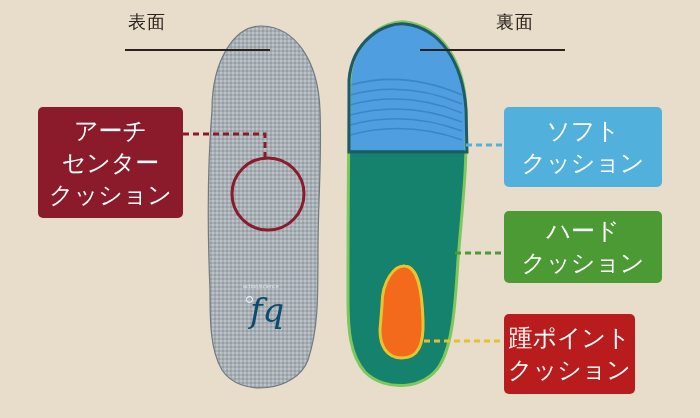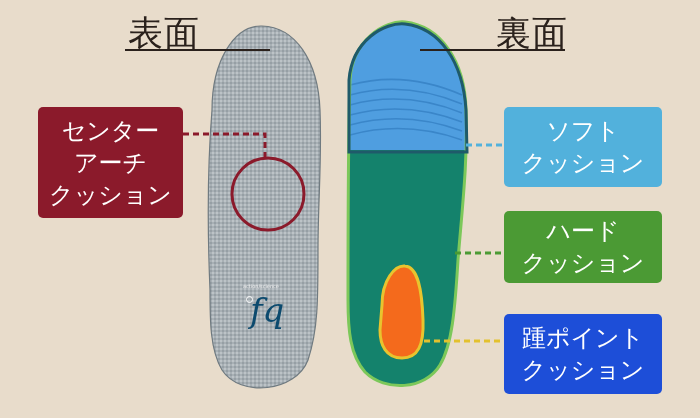--- a/index.html
+++ b/index.html
@@ -1,18 +1,18 @@
 <!DOCTYPE html>
 <html><head>
 <meta charset="utf-8">
 <style>
   html,body{margin:0;padding:0;}
   body{width:700px;height:418px;background:#e8dccb;position:relative;overflow:hidden;font-family:"DejaVu Sans",sans-serif;}
   .abs{position:absolute;}
-  .heading{font-size:35px;color:#2a211c;letter-spacing:1px;}
+  .heading{font-size:18px;color:#2a211c;letter-spacing:1px;}
   .hline{height:2px;background:#2a211c;}
   .label{border-radius:5px;color:#fff;text-align:center;font-size:24px;line-height:32px;display:flex;flex-direction:column;justify-content:center;}
   svg{position:absolute;left:0;top:0;}
 </style>
 </head>
 <body>
 
 <svg width="700" height="418" viewBox="0 0 700 418">
   <defs>
     <pattern id="mesh" width="4" height="4" patternUnits="userSpaceOnUse">
@@ -54,31 +54,31 @@
 <div class="abs heading" style="left:128px;top:10px;">表面</div>
 <div class="abs hline" style="left:125px;top:49px;width:145px;"></div>
 <div class="abs heading" style="left:496px;top:10px;">裏面</div>
 <div class="abs hline" style="left:420px;top:49px;width:145px;"></div>
 
 <div class="abs" style="left:243px;top:283px;font-size:5px;color:#f2f2f2;">action/science</div>
 <div class="abs" style="left:250px;top:290px;font-family:'DejaVu Serif',serif;font-style:italic;font-size:34px;color:#0c4a6e;">fq</div>
 <div class="abs" style="left:246px;top:296px;width:5px;height:5px;border:1px solid #fff;border-radius:50%;"></div>
 
 <div class="abs label" style="left:38px;top:107px;width:145px;height:111px;background:#8b1a2b;">
+  <span>アーチ</span>
   <span>センター</span>
-  <span>アーチ</span>
   <span>クッション</span>
 </div>
 
 <div class="abs label" style="left:504px;top:107px;width:158px;height:80px;background:#52b1dc;">
   <span>ソフト</span>
   <span>クッション</span>
 </div>
 
 <div class="abs label" style="left:504px;top:211px;width:158px;height:72px;background:#4b9a34;">
   <span>ハード</span>
   <span>クッション</span>
 </div>
 
-<div class="abs label" style="left:504px;top:314px;width:158px;height:80px;background:#1d4ed8;">
+<div class="abs label" style="left:504px;top:314px;width:131px;height:80px;background:#b91c1c;">
   <span>踵ポイント</span>
   <span>クッション</span>
 </div>
 
 </body></html>

